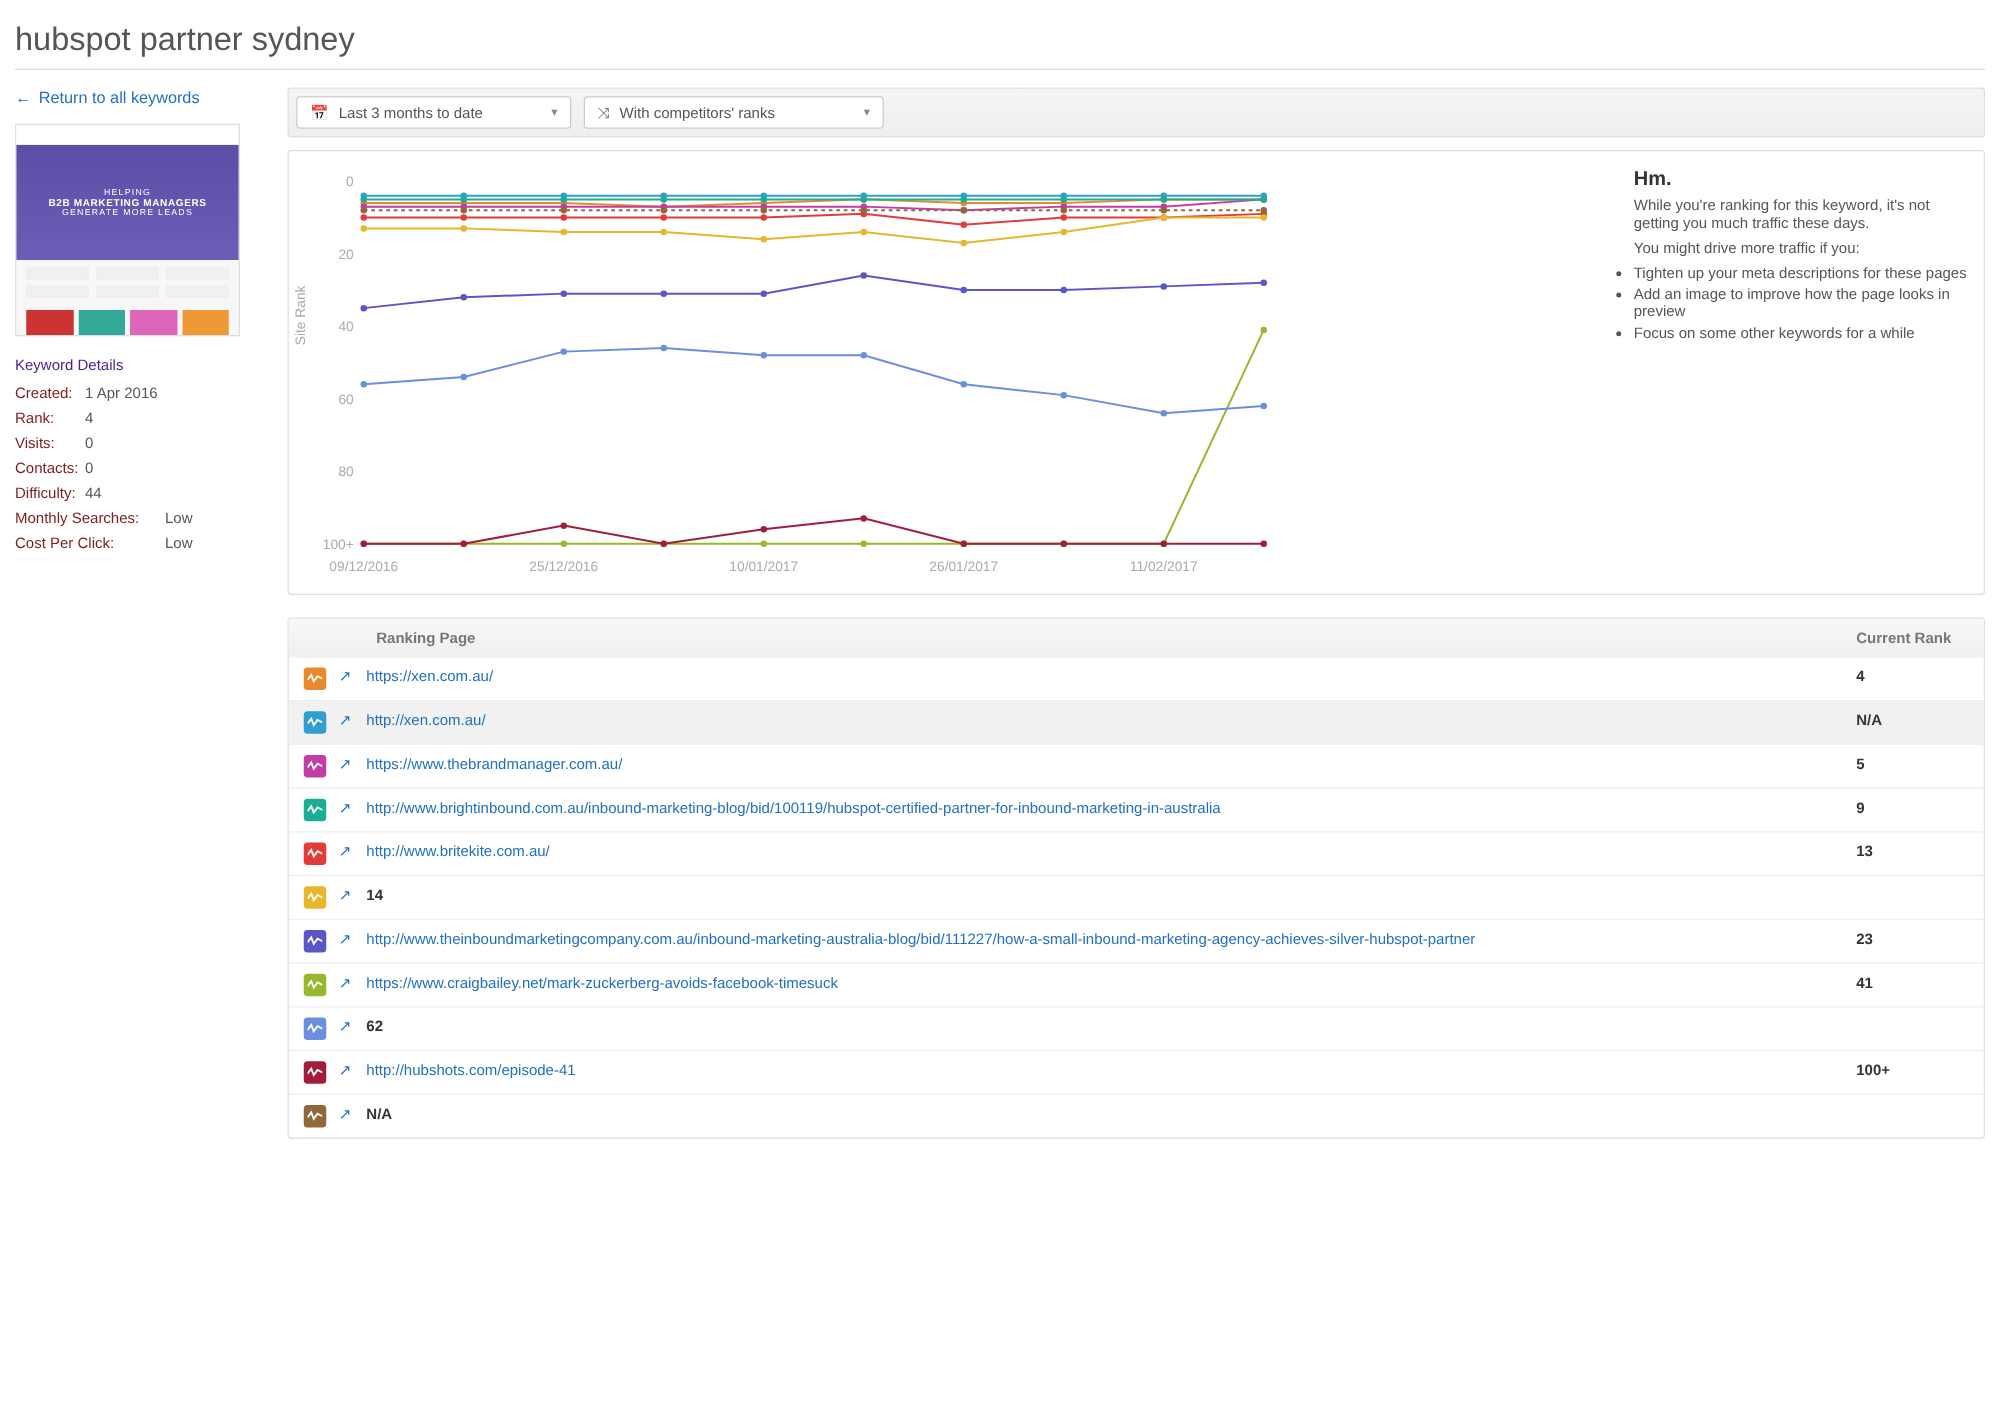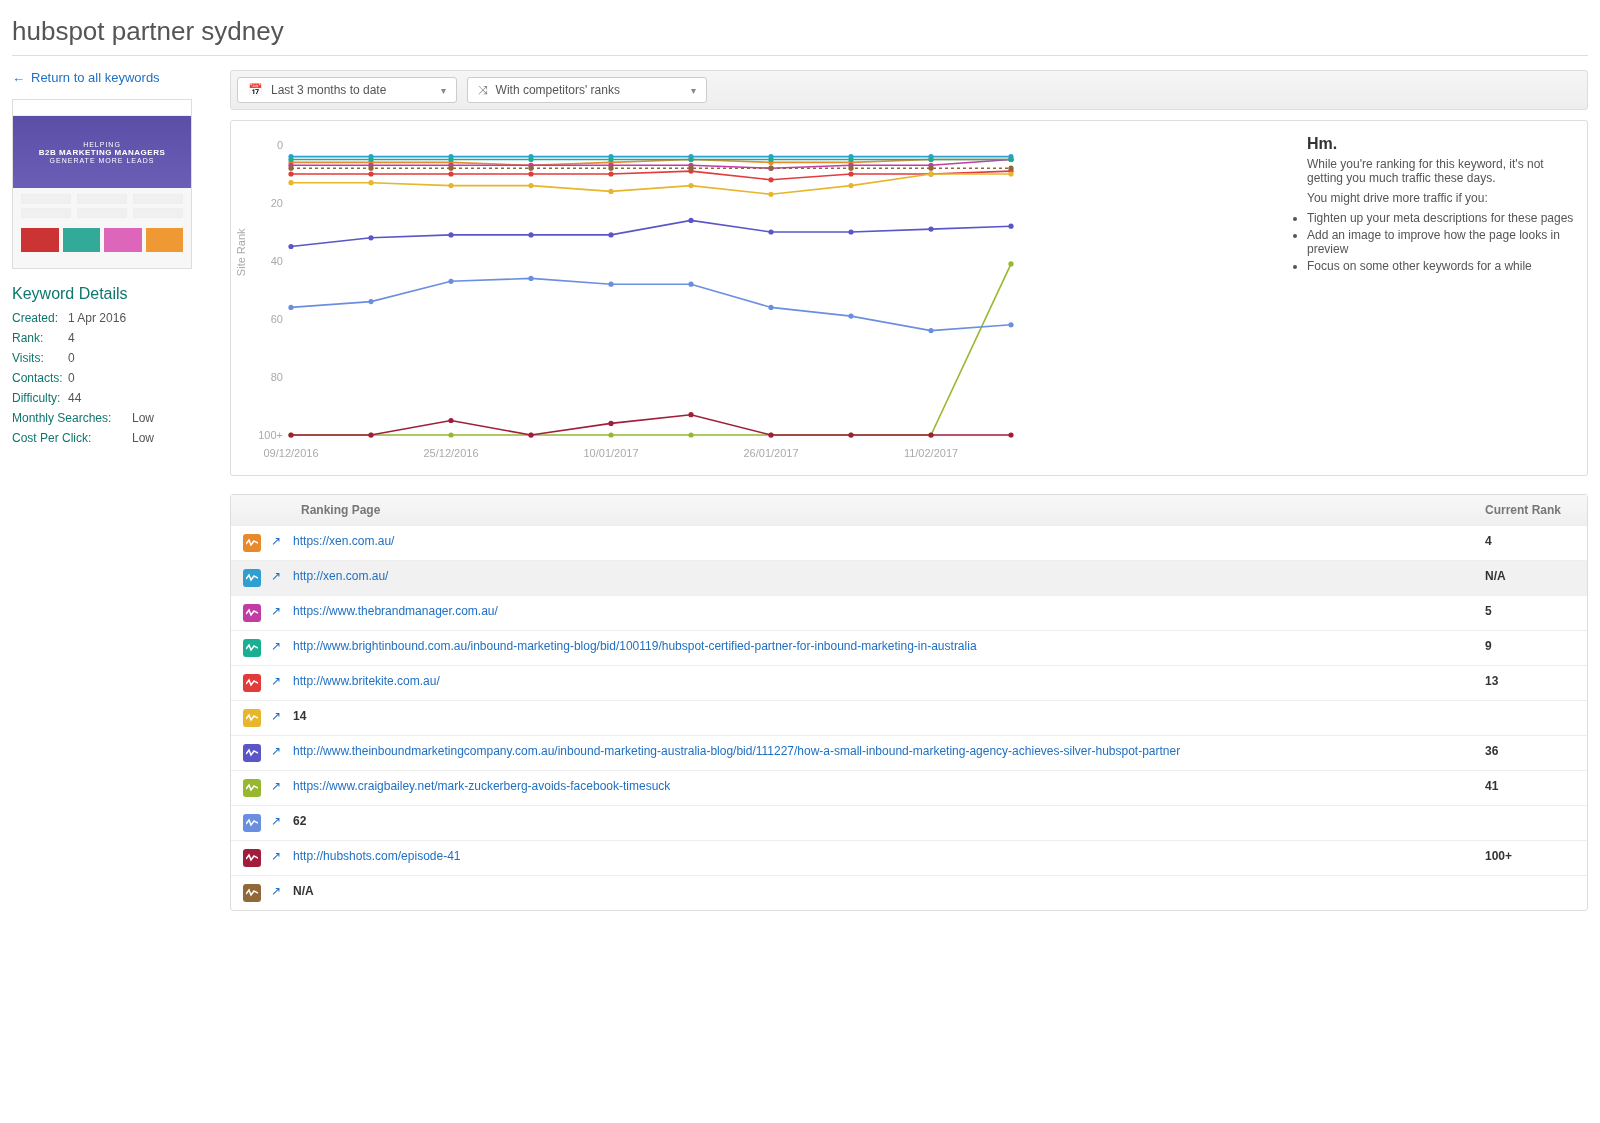--- a/index.html
+++ b/index.html
@@ -5,32 +5,32 @@
   *{box-sizing:border-box;font-family:-apple-system,Helvetica,Arial,sans-serif}
   body{margin:0;padding:12px;background:#fff;color:#333;font-size:13px}
   .page-title{font-size:26px;font-weight:400;color:#555;margin:4px 0 8px 0}
   .hr{border:none;border-top:1px solid #ddd;margin:8px 0 14px 0}
   .wrap{display:flex;gap:18px}
   .left{width:200px;flex:0 0 200px}
   .right{flex:1;min-width:0}
   .backlink{color:#1f6fc2;text-decoration:none;font-size:13px;display:flex;align-items:center;gap:6px}
   .thumb{width:180px;height:170px;border:1px solid #ddd;margin-top:14px;position:relative;overflow:hidden;background:#f7f7f7}
   .thumb .bluebar{height:16px;background:#fff;border-bottom:1px solid #eee}
-  .thumb .hero{height:72px;background:linear-gradient(#5a4ea7,#6a5eb7);display:flex;align-items:center;justify-content:center;flex-direction:column;color:#fff;font-size:7px;text-align:center}
+  .thumb .hero{height:92px;background:linear-gradient(#5a4ea7,#6a5eb7);display:flex;align-items:center;justify-content:center;flex-direction:column;color:#fff;font-size:7px;text-align:center}
   .thumb .hero .t1{font-size:7px;letter-spacing:1px}
   .thumb .hero .t2{font-size:8px;font-weight:bold;letter-spacing:.5px}
   .thumb .bands{padding:6px 8px;font-size:6px;color:#888}
   .thumb .bands .row{display:flex;gap:6px;margin-bottom:4px}
   .thumb .bands .cell{flex:1;height:10px;background:#f0f0f0;border:1px solid #eee}
   .thumb .imgs{display:flex;gap:4px;padding:0 8px}
   .thumb .imgs div{flex:1;height:24px}
-  .kd-title{color:#0f766e;font-size:16px;margin-top:16px}
+  .kd-title{color:#4c1d95;font-size:12px;margin-top:16px}
   .kd dl{margin:8px 0 0 0}
   .kd .kv{display:flex;font-size:12px;color:#555;margin:6px 0}
-  .kd .kv .k{width:56px;color:#0f766e}
+  .kd .kv .k{width:56px;color:#7f1d1d}
   .kd .kv.long .k{width:120px}
   .toolbar{background:linear-gradient(#f5f5f5,#eee);border:1px solid #ddd;border-radius:3px;padding:6px;display:flex;gap:10px}
   .dd{background:#fff;border:1px solid #ccc;border-radius:3px;padding:5px 10px;display:flex;align-items:center;gap:8px;width:220px;font-size:12px;color:#555;cursor:pointer}
   .dd .ico{color:#777;font-size:12px}
   .dd .chev{margin-left:auto;color:#888;font-size:10px}
   .chartbox{border:1px solid #ddd;border-radius:3px;margin-top:10px;padding:14px 10px 10px 10px;display:flex;gap:12px}
   .plotwrap{flex:1;min-width:0;position:relative}
   svg{display:block}
   .ylabel{position:absolute;left:-6px;top:50%;transform:rotate(-90deg) translateX(50%);transform-origin:left top;font-size:11px;color:#aaa}
   .info{width:270px;font-size:12px;color:#555}
@@ -351,21 +351,21 @@
     <div class="rank">14</div>
           </div>
           <div class="trow">
     <div class="swatch" style="background:#5a56c7">
       <svg width="12" height="10" viewBox="0 0 12 10">
                 <polyline points="0,6 3,2 5,7 8,3 12,5" fill="none" stroke="#fff" stroke-width="1.5"></polyline>
               </svg>
     </div>
     <span class="ext">↗</span>
     <a href="#" class="url">http://www.theinboundmarketingcompany.com.au/inbound-marketing-australia-blog/bid/111227/how-a-small-inbound-marketing-agency-achieves-silver-hubspot-partner</a>
-    <div class="rank">36</div>
+    <div class="rank">23</div>
           </div>
           <div class="trow">
     <div class="swatch" style="background:#97b82e">
       <svg width="12" height="10" viewBox="0 0 12 10">
                 <polyline points="0,6 3,2 5,7 8,3 12,5" fill="none" stroke="#fff" stroke-width="1.5"></polyline>
               </svg>
     </div>
     <span class="ext">↗</span>
     <a href="#" class="url">https://www.craigbailey.net/mark-zuckerberg-avoids-facebook-timesuck</a>
     <div class="rank">41</div>

